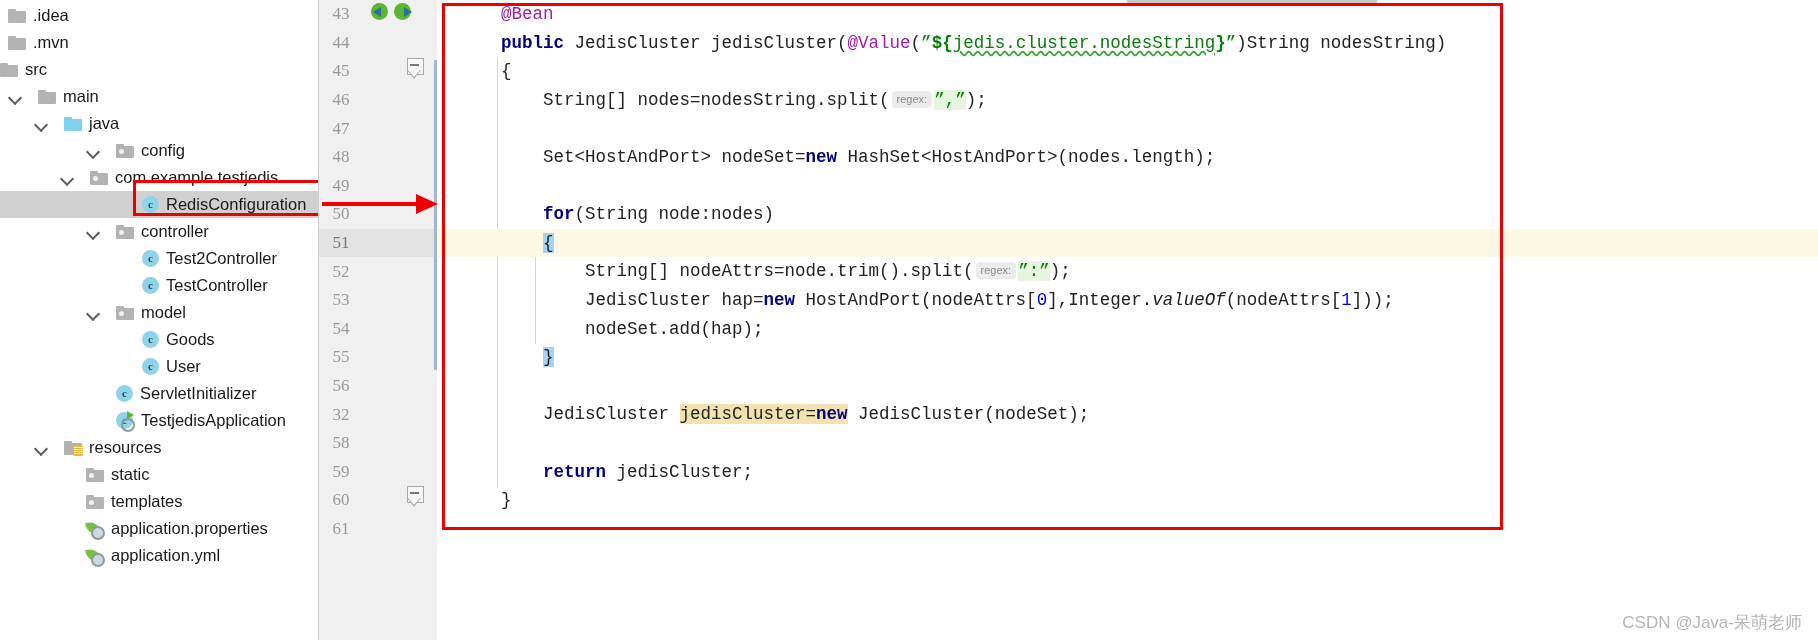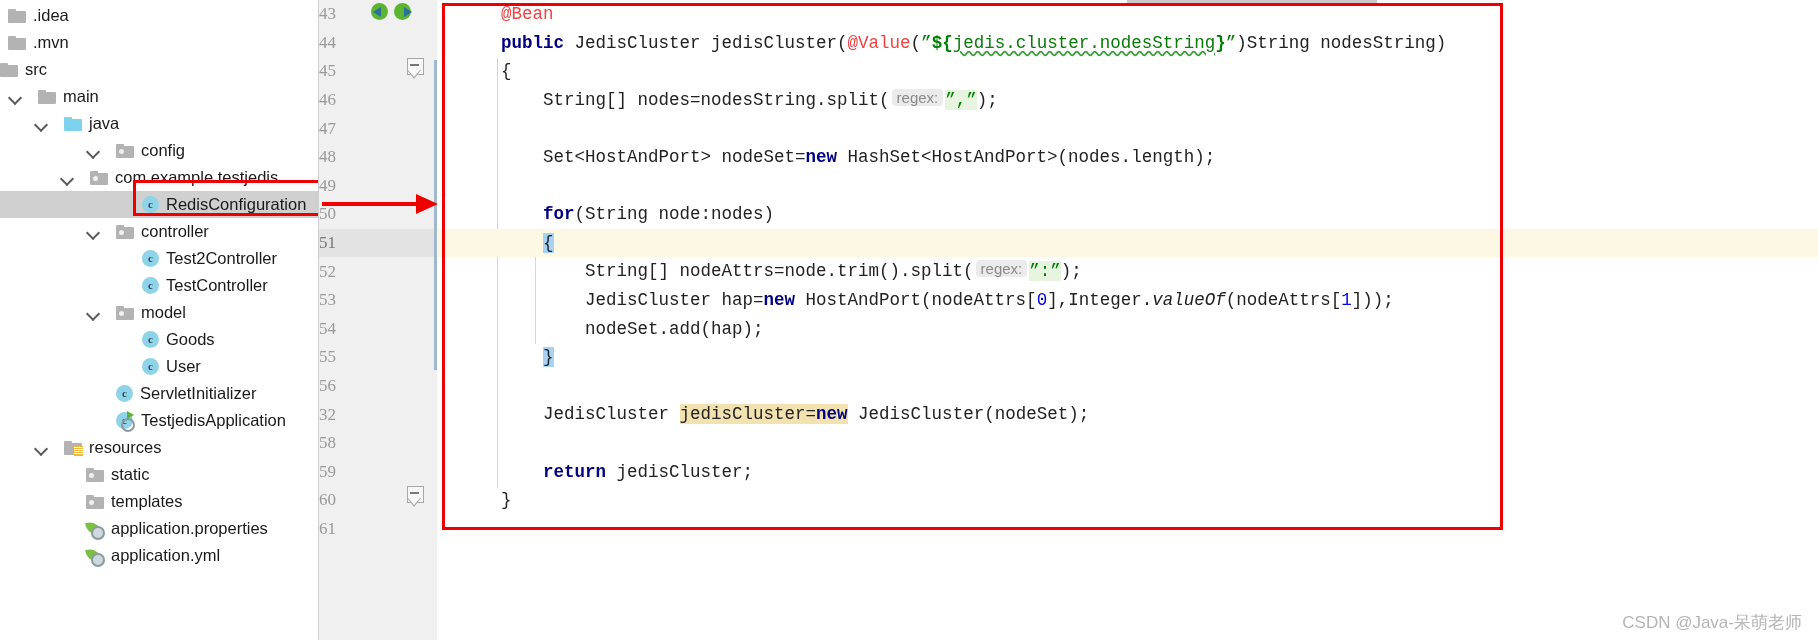--- a/index.html
+++ b/index.html
@@ -93,21 +93,21 @@
     position:relative;
     font-family:"Liberation Serif", serif;
     overflow:hidden;
   }
   .gutter-row{
     height:28.6px;
     display:flex;align-items:center;justify-content:flex-start;
     position:relative;
     font-size:17px;color:#999999;
   }
-  .gutter-row .num{width:44px;text-align:left;}
+  .gutter-row .num{width:44px;text-align:center;}
   .gutter-row.cur{background:#e3e3e3;}
   .gutter-row.cur .num{color:#777777;}
 
   
   .gicons{position:absolute;left:52px;top:2px;display:flex;gap:4px;}
   .gbead{width:19px;height:19px;position:relative;}
   .gbead .bg{position:absolute;left:0;top:1px;width:17px;height:17px;border-radius:50%;background:#5cb531;}
   .gbead .arw{position:absolute;top:5px;width:0;height:0;
     border-top:5px solid transparent;border-bottom:5px solid transparent;}
   .gbead.b1 .arw{left:2px;border-right:8px solid #2b6f9e;}
@@ -140,21 +140,21 @@
   }
   .code-row{
     height:28.6px;line-height:28.6px;
     white-space:pre;
     padding-left:22px;
     position:relative;
   }
   .code-row.cur{background:#fdf8e3;}
 
   
-  .t-anno{color:#ef4444;}
+  .t-anno{color:#a21caf;}
   .t-kw{color:#000080;font-weight:bold;}
   .t-str{color:#008000;}
   .t-str-hl{color:#008000;background:#e7f5e0;}
   .t-green{color:#0a7a0a;}
   .t-num{color:#0000ee;}
   .t-plain{color:#222222;}
   .t-static{color:#222222;font-style:italic;}
   .t-sel{background:#a6d2f4;}
   .t-idhl{background:#f2e2b0;}
   .squig{
@@ -162,21 +162,21 @@
     text-decoration-style:wavy;
     text-decoration-color:#3aa03a;
     text-underline-offset:3px;
   }
   .hint{
     display:inline-block;
     background:#ebebeb;
     color:#8a8a8a;
     border-radius:4px;
     font-family:"Liberation Sans", sans-serif;
-    font-size:15px;
+    font-size:11px;
     padding:1px 5px;
     line-height:15px;
     vertical-align:2px;
     margin:0 2px;
   }
 
   
   .iguide{position:absolute;width:1px;background:#d6d6d6;}
 
   

